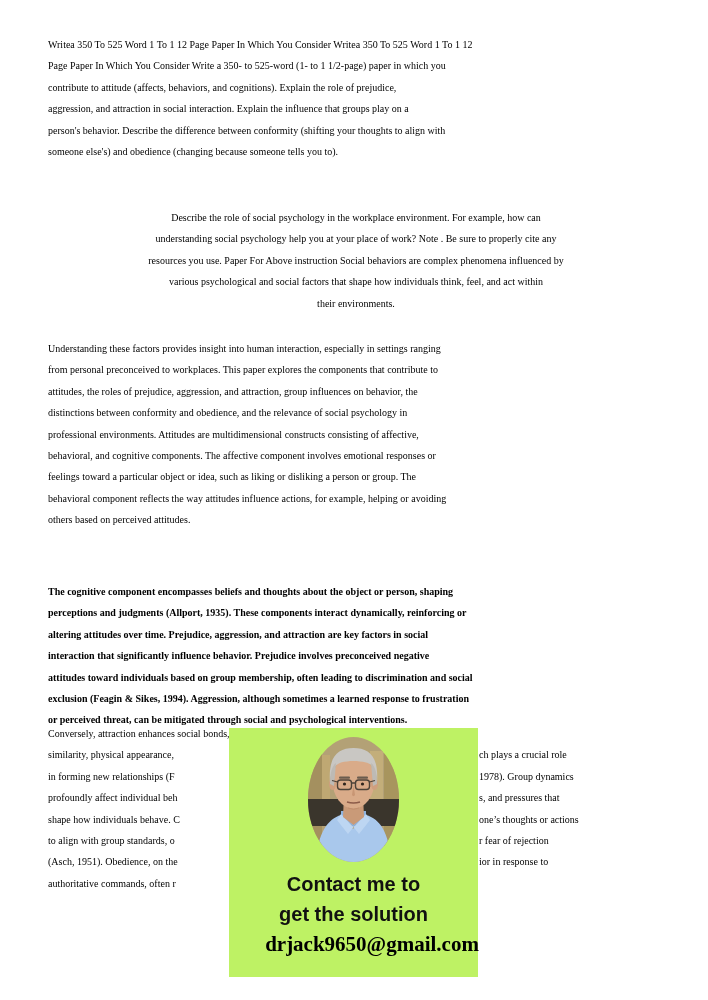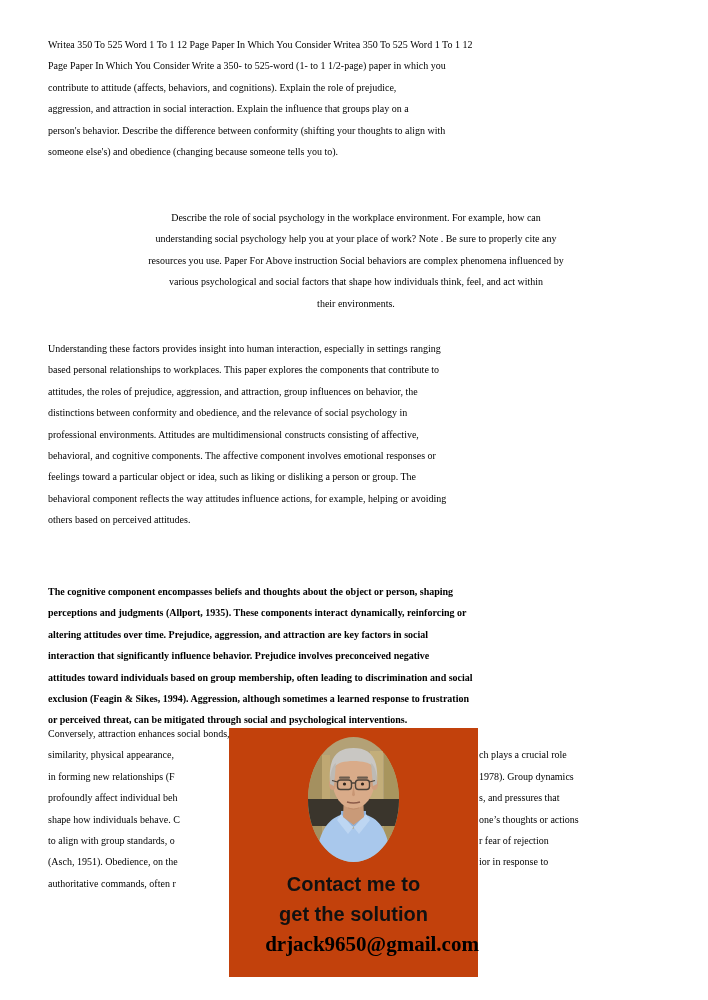--- a/index.html
+++ b/index.html
@@ -71,21 +71,21 @@
       </div>
       <div class="para" style="top: 207px; text-align: center;">
         <div class="pline">Describe the role of social psychology in the workplace environment. For example, how can</div>
         <div class="pline">understanding social psychology help you at your place of work? Note . Be sure to properly cite any</div>
         <div class="pline">resources you use. Paper For Above instruction Social behaviors are complex phenomena influenced by</div>
         <div class="pline">various psychological and social factors that shape how individuals think, feel, and act within</div>
         <div class="pline">their environments.</div>
       </div>
       <div class="para" style="top: 338px;">
         <div class="pline">Understanding these factors provides insight into human interaction, especially in settings ranging</div>
-        <div class="pline">based personal relationships to workplaces. This paper explores the components that contribute to</div>
+        <div class="pline">from personal preconceived to workplaces. This paper explores the components that contribute to</div>
         <div class="pline">attitudes, the roles of prejudice, aggression, and attraction, group influences on behavior, the</div>
         <div class="pline">distinctions between conformity and obedience, and the relevance of social psychology in</div>
         <div class="pline">professional environments. Attitudes are multidimensional constructs consisting of affective,</div>
         <div class="pline">behavioral, and cognitive components. The affective component involves emotional responses or</div>
         <div class="pline">feelings toward a particular object or idea, such as liking or disliking a person or group. The</div>
         <div class="pline">behavioral component reflects the way attitudes influence actions, for example, helping or avoiding</div>
         <div class="pline">others based on perceived attitudes.</div>
       </div>
       <div class="para" style="top: 581px; font-weight: bold;">
         <div class="pline">The cognitive component encompasses beliefs and thoughts about the object or person, shaping</div>
@@ -101,21 +101,21 @@
         <div class="pline"><span>similarity, physical appearance,</span><span class="rfrag">ch plays a crucial role</span></div>
         <div class="pline"><span>in forming new relationships (F</span><span class="rfrag">1978). Group dynamics</span></div>
         <div class="pline"><span>profoundly affect individual beh</span><span class="rfrag">s, and pressures that</span></div>
         <div class="pline"><span>shape how individuals behave. C</span><span class="rfrag">one’s thoughts or actions</span></div>
         <div class="pline"><span>to align with group standards, o</span><span class="rfrag">r fear of rejection</span></div>
         <div class="pline"><span>(Asch, 1951). Obedience, on the</span><span class="rfrag">ior in response to</span></div>
         <div class="pline"><span>authoritative commands, often r</span></div>
       </div>
     </div>
 
-  <div class="card" id="contact-card" style="background: #c2410c;">
+  <div class="card" id="contact-card" style="background: #bef264;">
     <div class="photo">
       <svg viewBox="0 0 91 125" width="91" height="125">
         <defs>
             <clipPath id="ov">
               <ellipse cx="45.5" cy="62.5" rx="45.5" ry="62.5"></ellipse>
             </clipPath>
           </defs>
         <g clip-path="url(#ov)">
           <rect width="91" height="125" fill="#b3a176"></rect>
           <rect x="0" width="14" height="125" fill="#a4905f"></rect>

